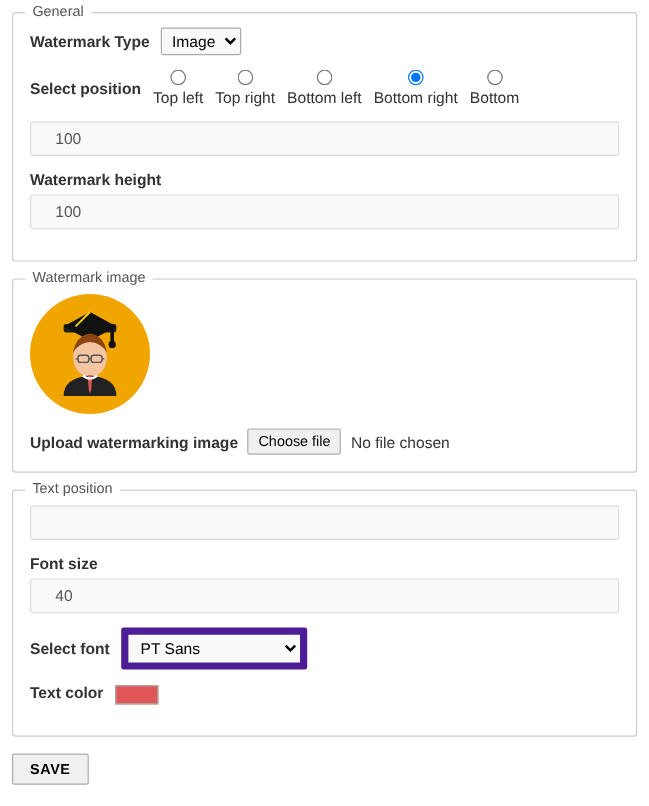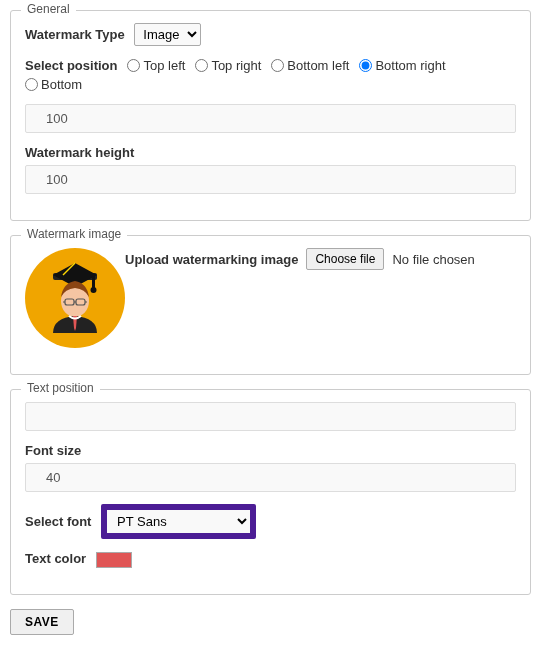--- a/index.html
+++ b/index.html
@@ -67,30 +67,31 @@
       gap: 4px;
       margin-bottom: 12px;
     }
 
     .radio-option {
       display: flex;
       align-items: center;
       gap: 3px;
       margin-right: 6px;
       font-size: 13px;
+      flex-direction: column;
     }
 
     .radio-option input[type="radio"] {
       cursor: pointer;
     }
 
     
     .watermark-image-container {
       display: flex;
-      flex-direction: row;
+      flex-direction: column;
       align-items: flex-start;
     }
 
     .avatar-circle {
       width: 100px;
       height: 100px;
       border-radius: 50%;
       background: #f0a500;
       margin-bottom: 12px;
       overflow: hidden;

